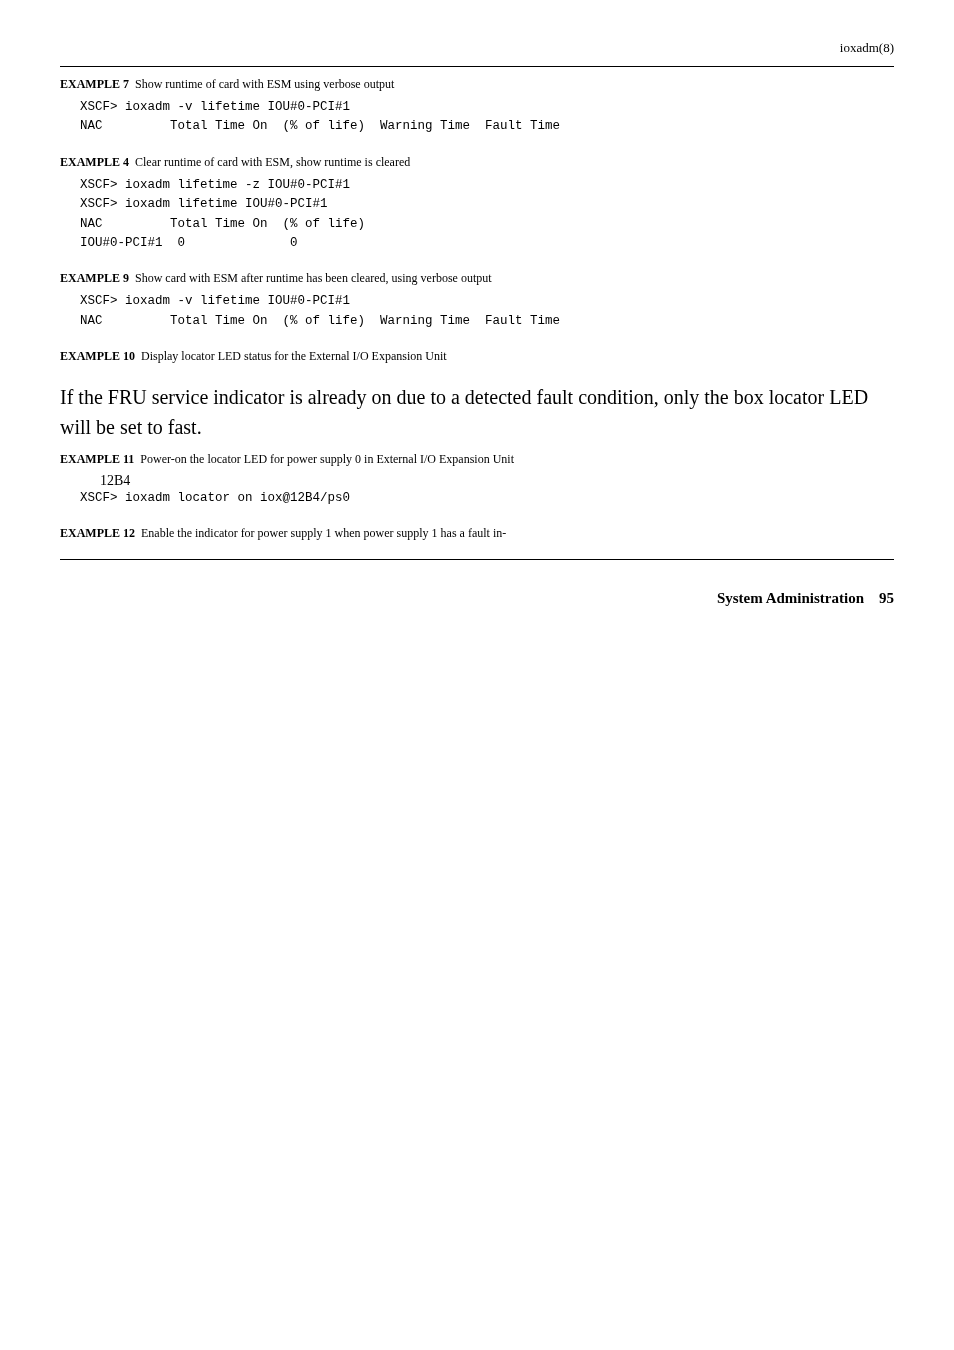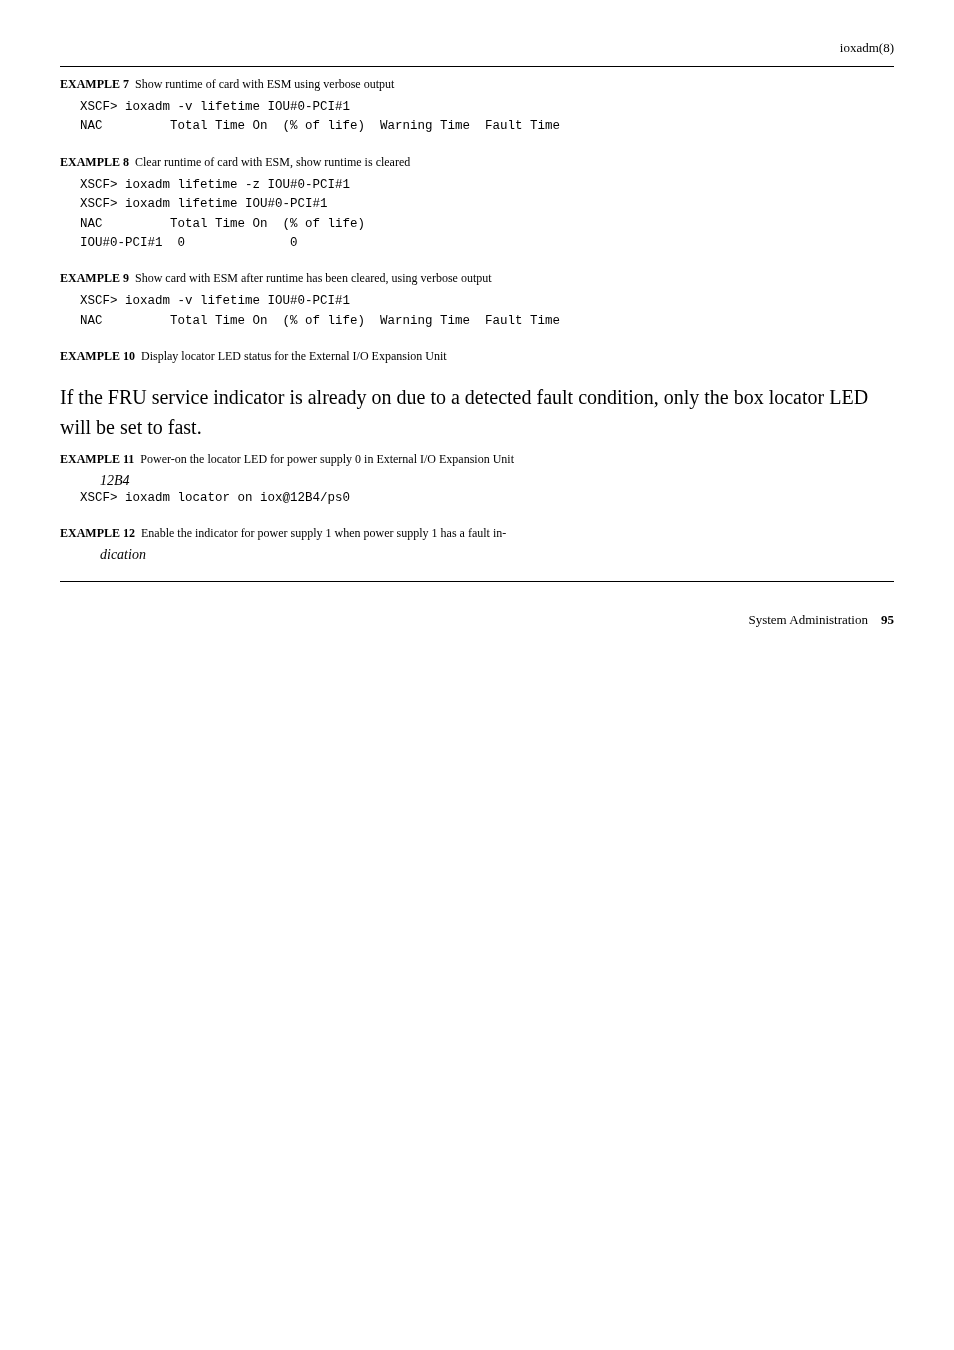--- a/index.html
+++ b/index.html
@@ -46,31 +46,31 @@
     }
     .prose {
       font-family: "Times New Roman", Times, serif;
       font-size: 20px;
       line-height: 1.5;
       margin-bottom: 10px;
     }
     .footer-right {
       text-align: right;
       font-family: "Times New Roman", Times, serif;
-      font-size: 13px;
+      font-size: 15px;
       margin-top: 30px;
+      font-weight: bold;
     }
     .divider-line {
       border: none;
       border-top: 1px solid #000;
       margin: 0 0 10px 0;
     }
     .indent-block {
       margin-left: 40px;
-      font-style: italic;
     }
   </style>
 </head>
 <body>
 
 <div class="header-right">
   <span>ioxadm(8)</span>
 </div>
 
 <hr class="divider-line">
@@ -79,21 +79,21 @@
   <div class="example-heading">
     <span class="example-label">EXAMPLE 7</span> <span class="example-text">Show runtime of card with ESM using verbose output</span>
   </div>
   <div class="code-block"><span>XSCF&gt; <span class="cmd">ioxadm -v lifetime IOU#0-PCI#1</span>
 </span><span>NAC         Total Time On  (% of life)  Warning Time  Fault Time
 </span></div>
 </div>
 
 <div class="example-block">
   <div class="example-heading">
-    <span class="example-label">EXAMPLE 8</span> <span class="example-text">Clear runtime of card with ESM, show runtime is cleared</span>
+    <span class="example-label">EXAMPLE 4</span> <span class="example-text">Clear runtime of card with ESM, show runtime is cleared</span>
   </div>
   <div class="code-block"><span>XSCF&gt; <span class="cmd">ioxadm lifetime -z IOU#0-PCI#1</span>
 </span><span>XSCF&gt; <span class="cmd">ioxadm lifetime IOU#0-PCI#1</span>
 </span><span>NAC         Total Time On  (% of life)
 </span><span>IOU#0-PCI#1  0              0</span></div>
 </div>
 
 <div class="example-block">
   <div class="example-heading">
     <span class="example-label">EXAMPLE 9</span> <span class="example-text">Show card with ESM after runtime has been cleared, using verbose output</span>
@@ -120,21 +120,18 @@
   <div class="indent-block">
     <span>12B4</span>
   </div>
   <div class="code-block"><span>XSCF&gt; <span class="cmd">ioxadm locator on iox@12B4/ps0</span></span></div>
 </div>
 
 <div class="example-block">
   <div class="example-heading">
     <span class="example-label">EXAMPLE 12</span> <span class="example-text">Enable the indicator for power supply 1 when power supply 1 has a fault in-</span>
   </div>
-  <div class="indent-block">
-    <span>dication</span>
-  </div>
 </div>
 
 <hr class="divider-line">
 <div class="footer-right">
   <span>System Administration</span>&nbsp;&nbsp;&nbsp;&nbsp;<strong>95</strong>
 </div>
 
 </body></html>

